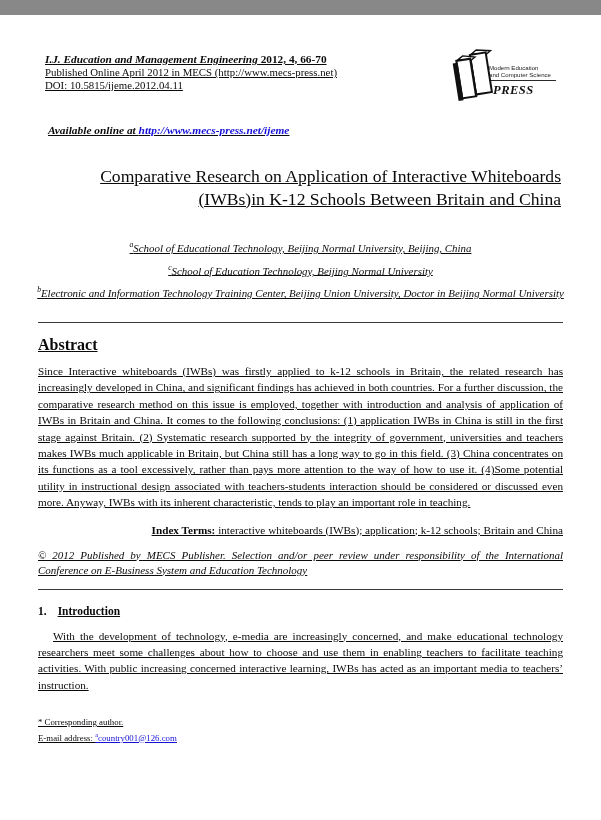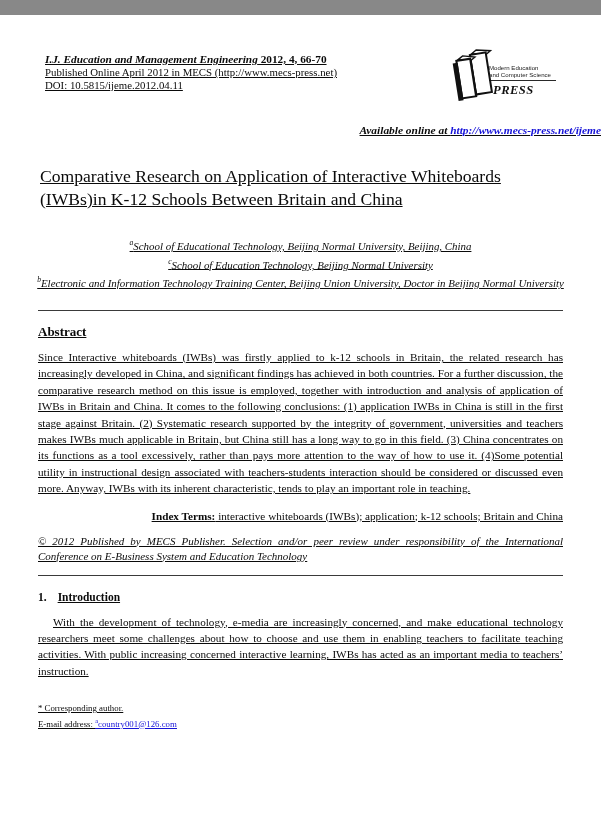--- a/index.html
+++ b/index.html
@@ -22,52 +22,53 @@
     align-items: flex-start;
     padding: 38px 42px 0 45px;
   }
   .masthead-left { font-size: 10.8px; line-height: 13.2px; }
   .journal-line { font-size: 11.3px; font-weight: bold; }
   .jname { font-style: italic; }
   .logo { width: 115px; margin-top: -4px; }
   
   .available {
     margin-top: 17px;
-    text-align: right;
+    text-align: left;
     font-weight: bold;
     font-style: italic;
     font-size: 11.4px;
+    padding-left: 48px;
   }
   .available a { color: #1512d8; text-decoration: none; }
   
   .title {
     margin: 29px 40px 0;
-    text-align: left;
+    text-align: right;
     font-weight: normal;
     font-size: 17.6px;
     line-height: 22.5px;
   }
   .authors { margin-top: 19px; text-align: center; font-size: 12.8px; }
   .authors sup { font-size: 8.5px; }
   .author-small { font-size: 10.6px; }
   .affiliations {
     margin-top: 25px;
     text-align: center;
     font-style: italic;
     font-size: 10.9px;
-    line-height: 15px;
+    line-height: 20px;
     padding: 0 30px;
   }
   .affiliations sup { font-size: 7.5px; }
   
   .rule { border: none; border-top: 1px solid #3a3a3a; margin: 0 38px; }
   .rule-1 { margin-top: 19px; }
   .rule-2 { margin-top: 11px; }
   
-  .abstract-heading { margin: 13px 38px 0; font-weight: bold; font-size: 13px; }
+  .abstract-heading { margin: 13px 38px 0; font-weight: bold; font-size: 16px; }
   .para {
     margin: 9px 38px 0;
     font-size: 11.2px;
     line-height: 16.4px;
     text-align: justify;
   }
   .index-terms { margin: 13px 38px 0; font-size: 11.2px; text-align: right; }
   .index-terms b { font-weight: bold; }
   .copyright {
     margin: 12px 38px 0;

